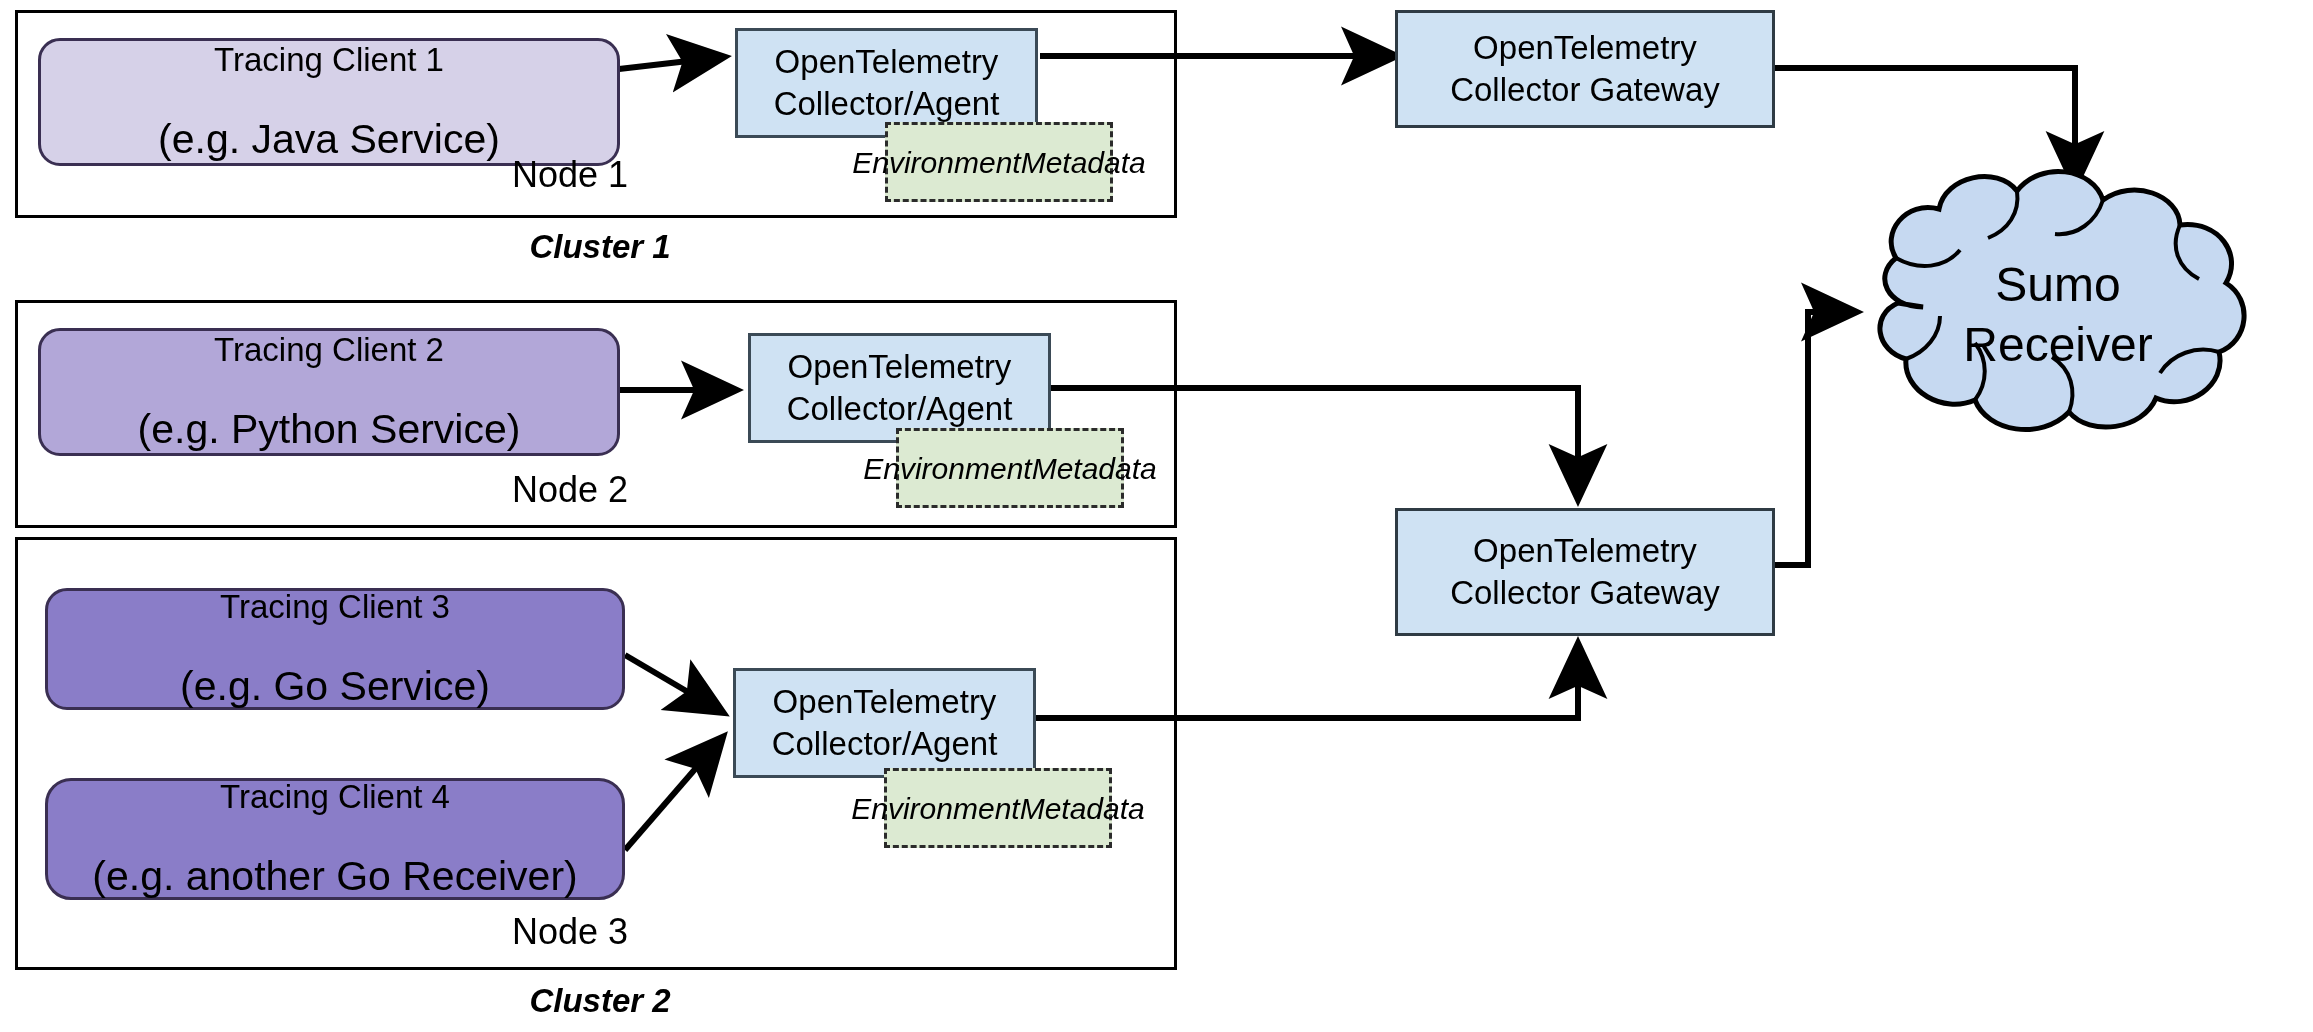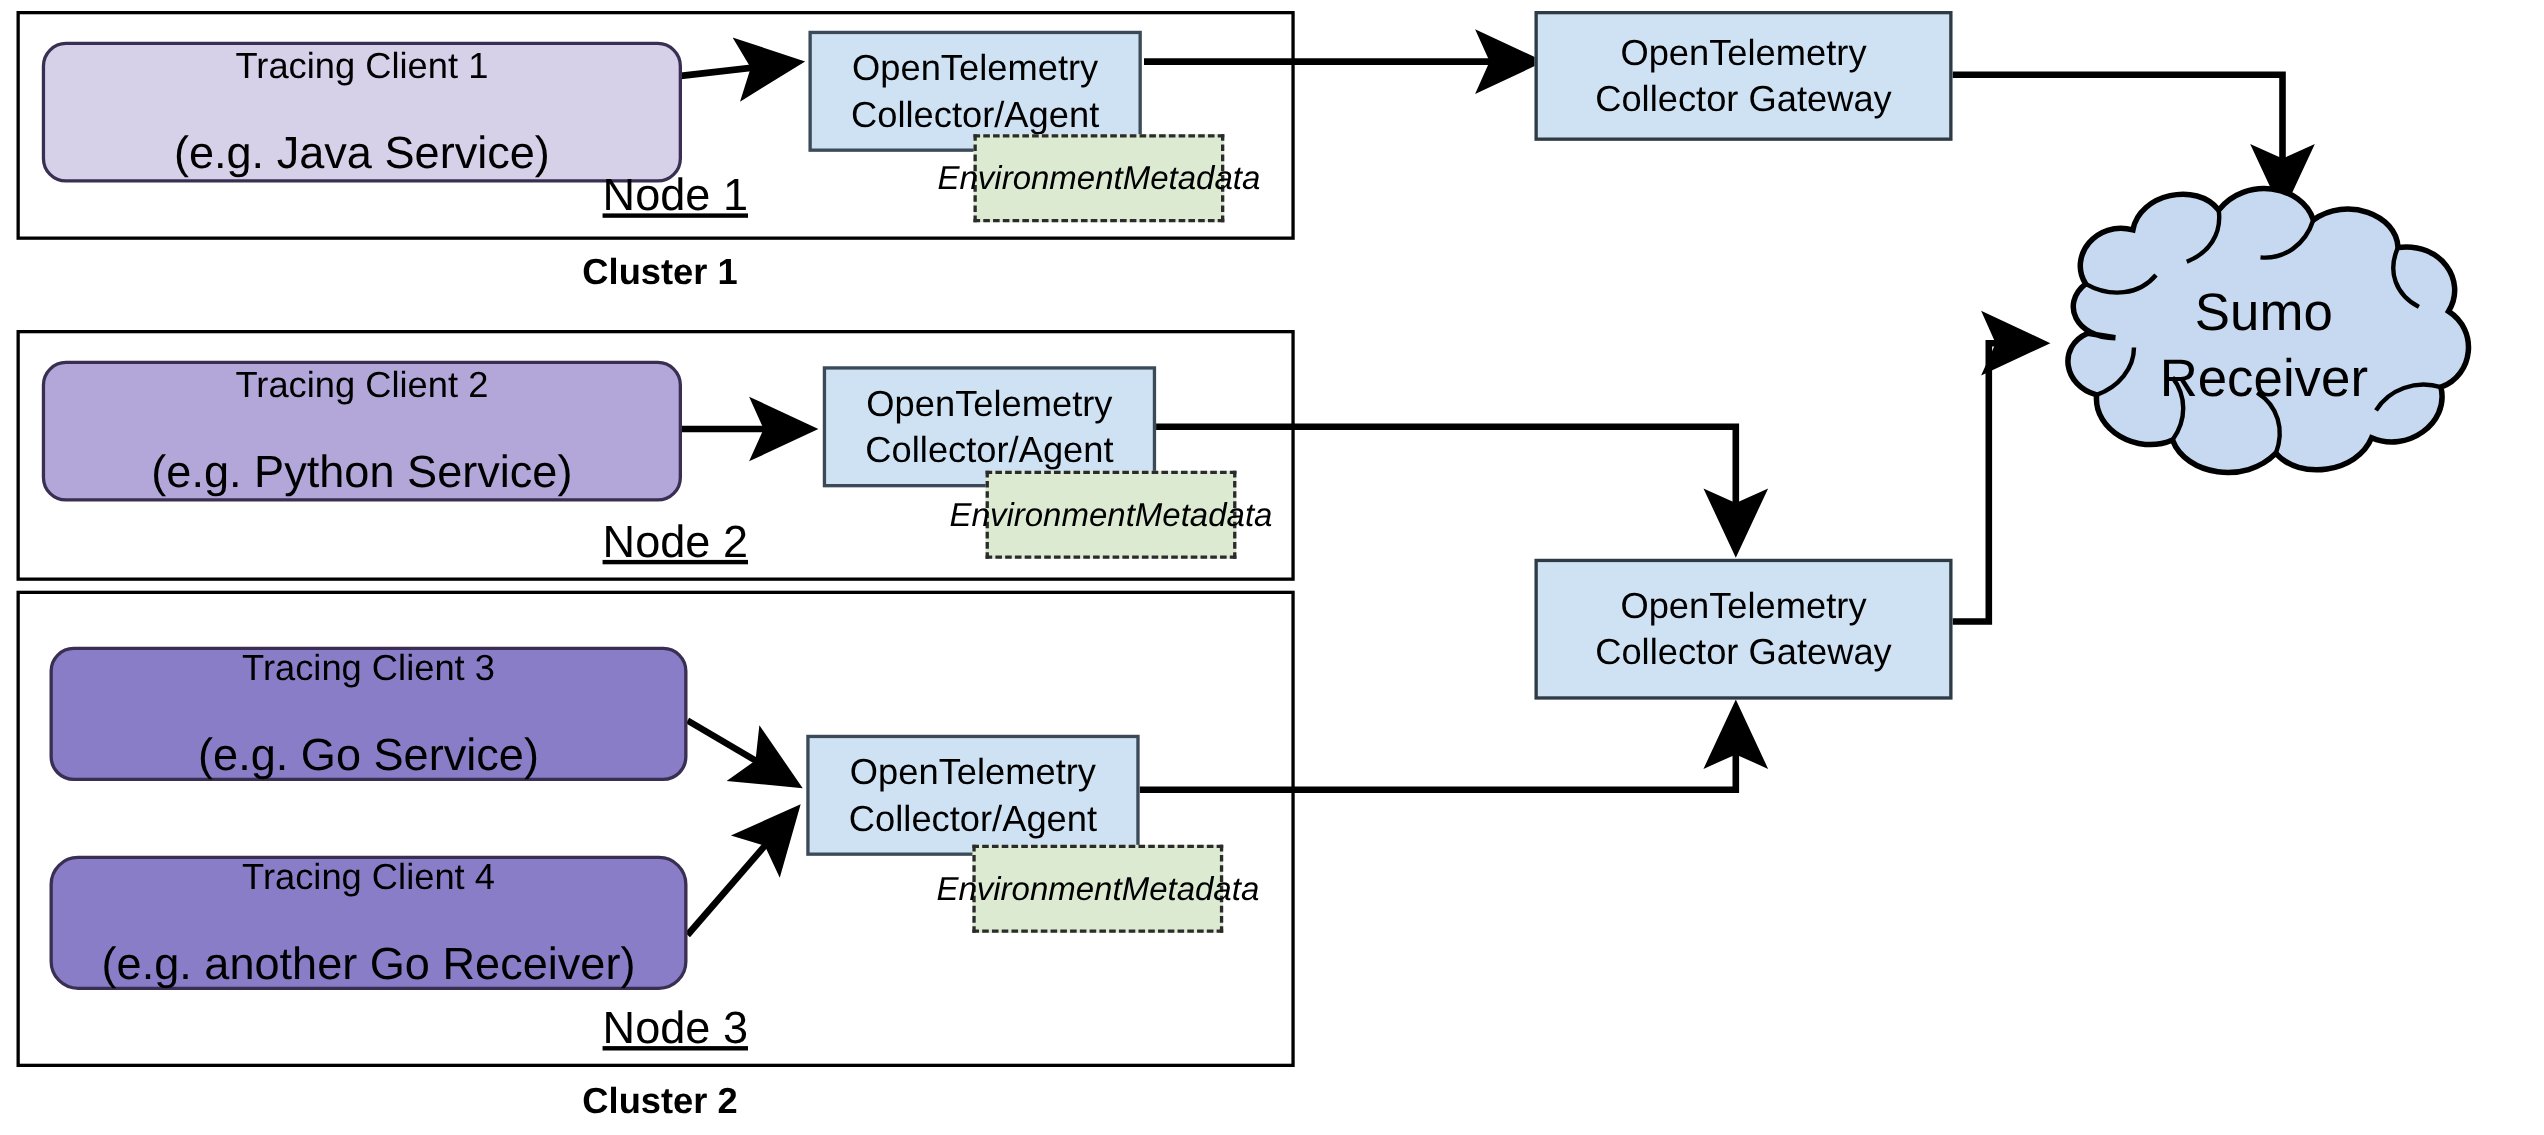--- a/index.html
+++ b/index.html
@@ -23,31 +23,31 @@
     pointer-events: none;
   }
   .group-box {
     position: absolute;
     border: 3px solid #000000;
     background: transparent;
     box-sizing: border-box;
   }
   .node-label {
     position: absolute;
-    font-size: 41px;
-    color: #000000;
-    text-align: right;
+    font-size: 36px;
+    color: #000000;
+    text-align: center;
     white-space: nowrap;
     line-height: 1.1;
-    text-decoration: underline;
   }
   .cluster-label {
     position: absolute;
     font-size: 33px;
     font-weight: bold;
+    font-style: italic;
     color: #000000;
     text-align: center;
     white-space: nowrap;
   }
   .client-box {
     position: absolute;
     border: 3px solid #3a2f52;
     border-radius: 22px;
     box-sizing: border-box;
     display: flex;

